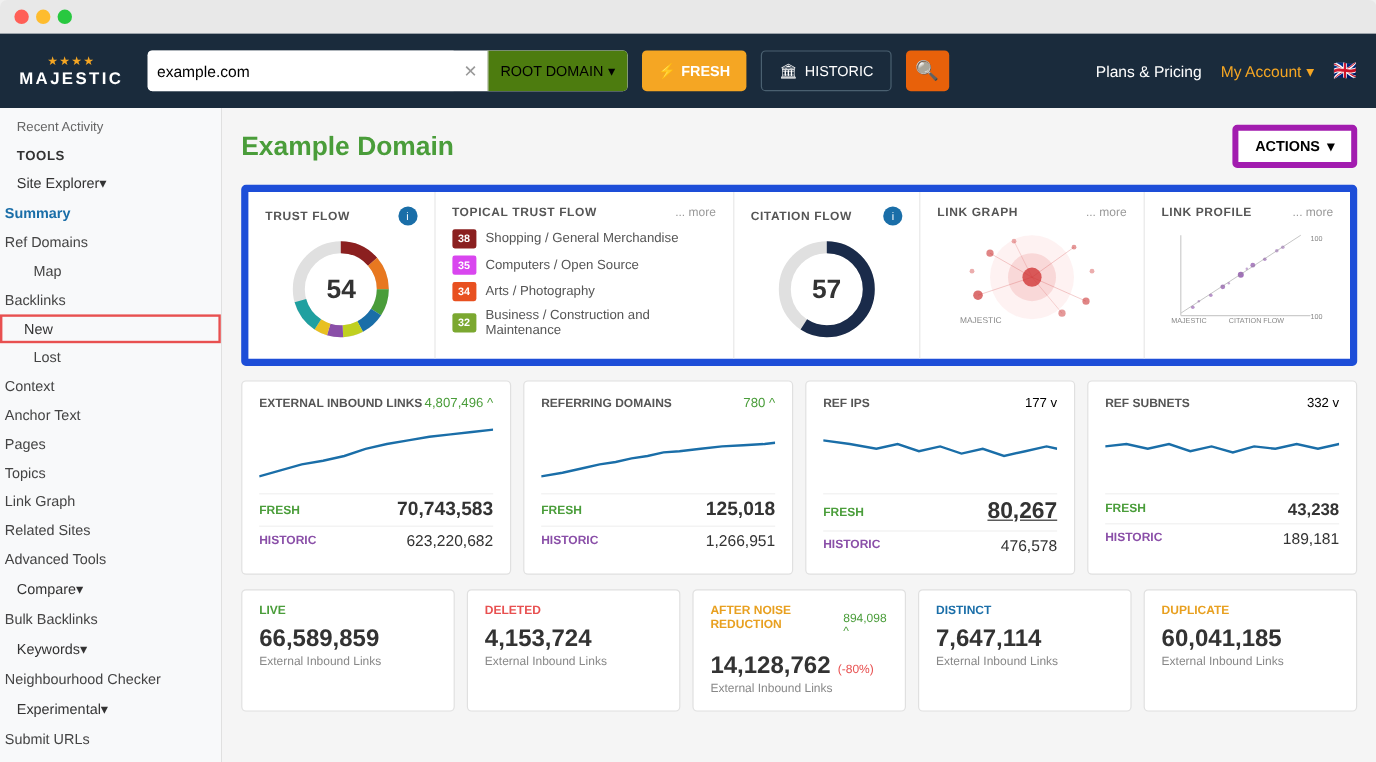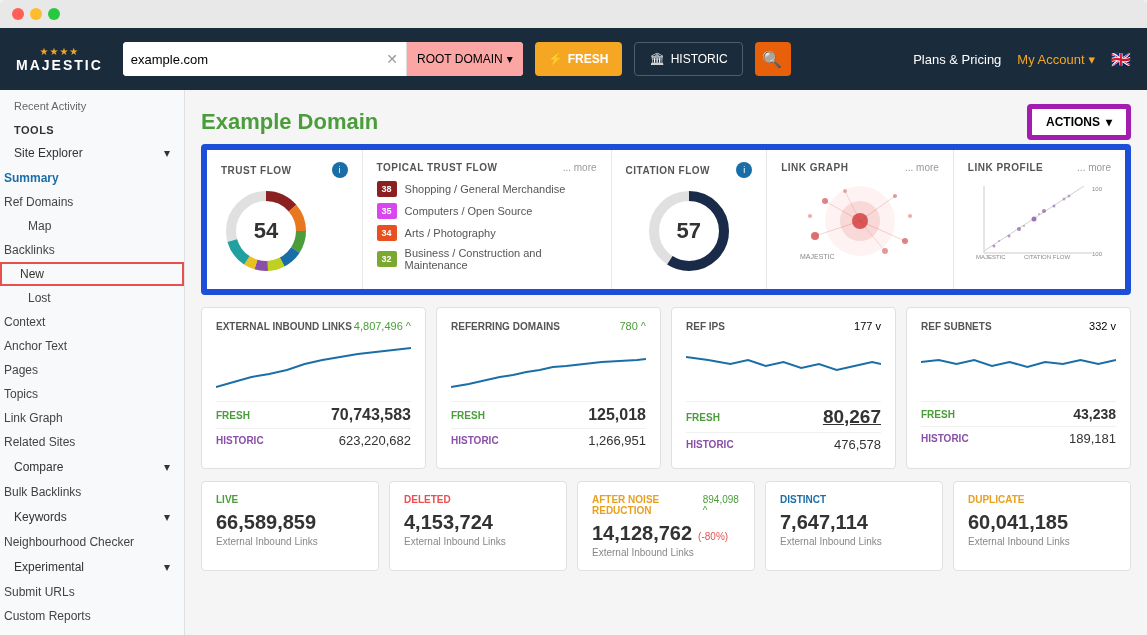--- a/index.html
+++ b/index.html
@@ -16,60 +16,60 @@
     .app { display: flex; flex-direction: column; height: 607px; background: white; }
 
     
     .header { background: #1a2b3c; display: flex; align-items: center; padding: 0 16px; height: 62px; gap: 12px; }
     .logo { display: flex; flex-direction: column; align-items: center; margin-right: 8px; }
     .logo-stars { color: #f5a623; font-size: 10px; letter-spacing: 1px; }
     .logo-text { color: white; font-size: 14px; font-weight: bold; letter-spacing: 2px; }
     .search-bar { display: flex; align-items: center; flex: 1; max-width: 400px; background: white; border-radius: 4px; overflow: hidden; height: 34px; }
     .search-input { border: none; outline: none; padding: 13px 8px; flex: 1; font-size: 13px; height: 100%; }
     .search-clear { padding: 0 8px; color: #999; cursor: pointer; font-size: 14px; }
-    .dropdown-btn { background: #fca5a5; border: none; border-left: 1px solid #ddd; padding: 0 10px; height: 100%; cursor: pointer; font-size: 12px; display: flex; align-items: center; gap: 4px; }
+    .dropdown-btn { background: #4d7c0f; border: none; border-left: 1px solid #ddd; padding: 0 10px; height: 100%; cursor: pointer; font-size: 12px; display: flex; align-items: center; gap: 4px; }
     .fresh-btn { background: #f5a623; color: white; border: none; padding: 0 14px; height: 34px; border-radius: 4px; cursor: pointer; font-size: 12px; font-weight: bold; display: flex; align-items: center; gap: 4px; }
     .historic-btn { background: transparent; color: white; border: 1px solid #4a6070; padding: 0 14px; height: 34px; border-radius: 4px; cursor: pointer; font-size: 12px; display: flex; align-items: center; gap: 6px; }
     .search-icon-btn { background: #e8610a; color: white; border: none; width: 36px; height: 34px; border-radius: 4px; cursor: pointer; font-size: 16px; display: flex; align-items: center; justify-content: center; }
     .header-right { margin-left: auto; display: flex; align-items: center; gap: 16px; color: white; font-size: 13px; }
     .plans-link { color: white; text-decoration: none; }
     .account-btn { color: #f5a623; cursor: pointer; display: flex; align-items: center; gap: 4px; }
     .flag { font-size: 16px; }
 
     
     .body { display: flex; flex: 1; overflow: hidden; }
 
     
     .sidebar { width: 185px; background: #f8f9fa; border-right: 1px solid #e0e0e0; overflow-y: auto; flex-shrink: 0; padding-bottom: 10px; }
     .recent-activity { padding: 10px 14px 4px; color: #666; font-size: 11px; }
     .section-title { padding: 8px 14px 4px; color: #333; font-weight: bold; font-size: 11px; text-transform: uppercase; letter-spacing: 0.5px; }
-    .nav-group-header { display: flex; align-items: center; justify-content: space-between; padding: 6px 14px; cursor: pointer; color: #333; font-size: 12px; }
+    .nav-group-header { display: flex; align-items: center; padding: 6px 14px; cursor: pointer; color: #333; font-size: 12px; }
     .nav-item { padding: 5px 14px 5px 4px; cursor: pointer; color: #444; font-size: 12px; display: block; }
     .nav-item.active { color: #1a6ea8; font-weight: bold; }
     .nav-item.active-box { border: 2px solid #e85050; padding: 3px 12px 3px 18px; color: #333; font-weight: normal; }
     .nav-item.sub { padding-left: 28px; }
     .nav-group-header.section { padding-left: 14px; }
 
     
     .main { flex: 1; overflow-y: auto; padding: 14px 16px; background: #f5f5f5; }
-    .page-header { display: flex; align-items: center; justify-content: space-between; margin-bottom: 4px; }
+    .page-header { display: flex; align-items: center; justify-content: space-between; margin-bottom: 14px; }
     .page-title { color: #4a9d3a; font-size: 22px; font-weight: bold; }
     .actions-btn { background: white; border: 5px solid #a21caf; padding: 6px 14px; border-radius: 4px; cursor: pointer; font-size: 12px; display: flex; align-items: center; gap: 6px; font-weight: bold; }
 
     
     .metrics-row { display: grid; grid-template-columns: 1fr 1.6fr 1fr 1.2fr 1.1fr; gap: 0; background: white; border: 6px solid #1d4ed8; border-radius: 4px; margin-bottom: 12px; overflow: hidden; }
     .metric-card { padding: 12px 14px; border-right: 1px solid #e8e8e8; }
     .metric-card:last-child { border-right: none; }
     .metric-header { display: flex; align-items: center; justify-content: space-between; margin-bottom: 8px; }
     .metric-label { font-size: 10px; font-weight: bold; color: #555; text-transform: uppercase; letter-spacing: 0.5px; }
     .more-link { font-size: 10px; color: #999; cursor: pointer; }
     .info-icon { width: 16px; height: 16px; border-radius: 50%; background: #1a6ea8; color: white; font-size: 9px; display: inline-flex; align-items: center; justify-content: center; cursor: pointer; }
 
     
-    .trust-flow-container { display: flex; align-items: center; }
+    .trust-flow-container { display: flex; align-items: center; justify-content: center; }
     .donut-wrap { position: relative; width: 90px; height: 90px; }
     .donut-number { position: absolute; top: 50%; left: 50%; transform: translate(-50%, -50%); font-size: 22px; font-weight: bold; color: #333; }
 
     
     .ttf-list { list-style: none; }
     .ttf-item { display: flex; align-items: center; gap: 8px; margin-bottom: 6px; font-size: 11px; color: #555; }
     .ttf-badge { width: 20px; height: 16px; border-radius: 2px; color: white; font-size: 9px; display: flex; align-items: center; justify-content: center; font-weight: bold; flex-shrink: 0; }
 
     
     .citation-flow-container { display: flex; align-items: center; justify-content: center; }
@@ -165,20 +165,21 @@
       <div class="nav-item sub">Map</div>
       <div class="nav-item">Backlinks</div>
       <div class="nav-item active-box">New</div>
       <div class="nav-item sub">Lost</div>
       <div class="nav-item">Context</div>
       <div class="nav-item">Anchor Text</div>
       <div class="nav-item">Pages</div>
       <div class="nav-item">Topics</div>
       <div class="nav-item">Link Graph</div>
       <div class="nav-item">Related Sites</div>
+      <div class="nav-item">Advanced Tools</div>
       <div class="nav-group-header section">
         <span>Compare</span>
         <span>▾</span>
       </div>
       <div class="nav-item">Bulk Backlinks</div>
       <div class="nav-group-header section">
         <span>Keywords</span>
         <span>▾</span>
       </div>
       <div class="nav-item">Neighbourhood Checker</div>
@@ -416,21 +417,21 @@
         </div>
 
         <div class="bottom-card">
           <div class="bottom-card-label red">DELETED</div>
           <div class="bottom-card-number">4,153,724</div>
           <div class="bottom-card-sub">External Inbound Links</div>
         </div>
 
         <div class="bottom-card">
           <div style="display:flex; align-items:center; justify-content:space-between; margin-bottom:6px;">
-            <span class="bottom-card-label orange" style="margin-bottom:0">AFTER NOISE REDUCTION</span>
+            <span class="bottom-card-label orange" style="margin-bottom:12px">AFTER NOISE REDUCTION</span>
             <span style="font-size:10px; color:#4a9d3a; cursor:pointer;">894,098 ^</span>
           </div>
           <div style="display:flex; align-items:baseline; gap:6px;">
             <div class="bottom-card-number">14,128,762</div>
             <span class="noise-sub">(-80%)</span>
           </div>
           <div class="bottom-card-sub">External Inbound Links</div>
         </div>
 
         <div class="bottom-card">

